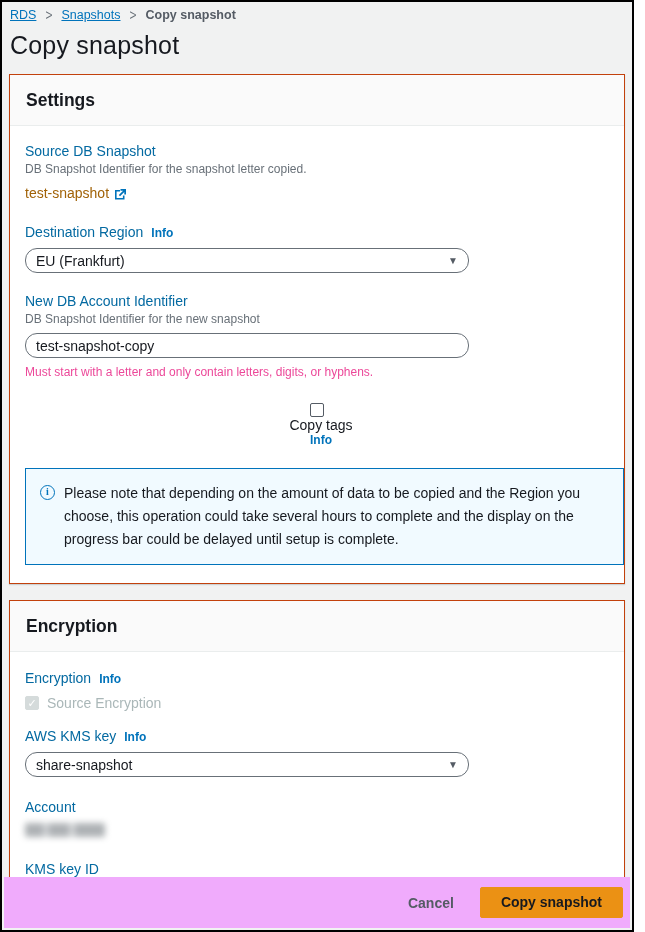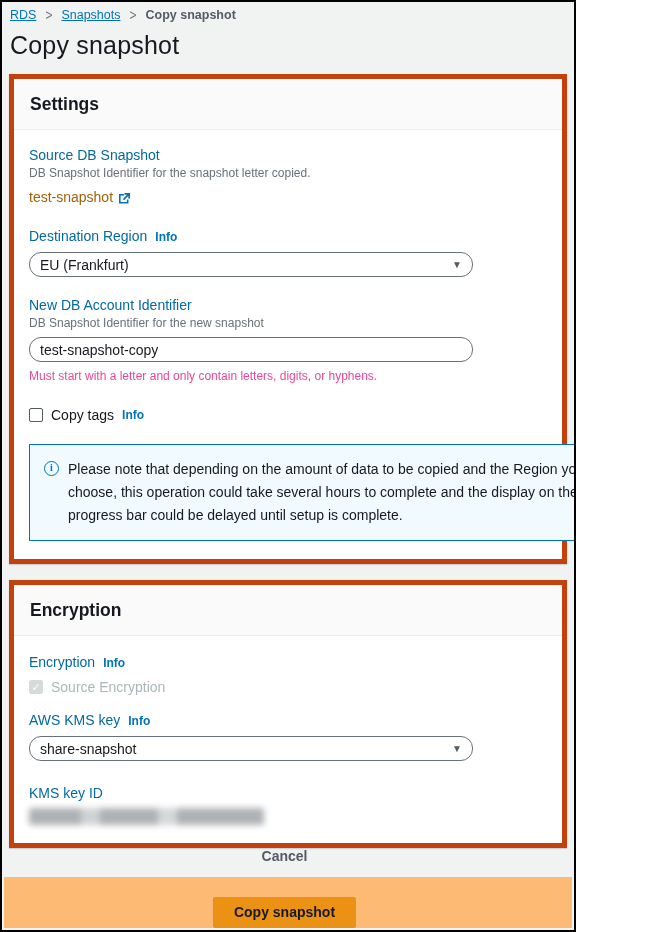--- a/index.html
+++ b/index.html
@@ -1,30 +1,30 @@
 <!DOCTYPE html>
 <html><head>
 <meta charset="utf-8">
 <style>
   * { margin:0; padding:0; box-sizing:border-box; }
   html,body { background:#ffffff; }
   body { font-family:"Liberation Sans","DejaVu Sans",sans-serif; color:#16191f; }
   .page {
-    position:relative; width:576px; height:932px;
+    position:relative; width:634px; height:932px;
     border:2px solid #000; background:#f1f2f2; overflow:hidden;
   }
   
   .breadcrumb { padding:6px 0 0 8px; font-size:12.5px; display:flex; align-items:center; gap:9px; }
   .crumb-link { color:#0073bb; text-decoration:underline; cursor:pointer; }
   .crumb-current { color:#545b64; font-weight:700; }
   .crumb-sep { color:#687078; font-size:12px; transform:scaleY(1.25); display:inline-block; }
   
   .page-title { font-size:25px; font-weight:400; color:#16191f; margin:9px 0 14px 8px; letter-spacing:.2px; }
   
-  .card { background:#fff; border:5px solid #c2410c; box-shadow:0 1px 1px 0 rgba(0,28,36,.15); margin:8px 7px; }
+  .card { background:#fff; border:1px solid #c2410c; box-shadow:0 1px 1px 0 rgba(0,28,36,.15); margin:8px 7px; }
   .card-header { background:#fafafa; border-bottom:1px solid #eaeded; padding:15px 16px 14px 16px; }
   .card-header h2 { font-size:17.5px; font-weight:700; color:#16191f; }
   .card-body { padding:17px 15px 18px 15px; }
   
   .field-label { font-size:14px; color:#0369a1; }
   .field-desc { font-size:12px; color:#687078; margin-top:3px; }
   .info-link { font-size:12px; color:#0073bb; font-weight:700; margin-left:8px; cursor:pointer; }
   .src-link-row { margin-top:9px; display:flex; align-items:center; gap:5px; }
   .src-link { font-size:14px; color:#a16207; cursor:pointer; }
   .ext-icon { display:inline-block; width:13px; height:13px; }
@@ -53,26 +53,26 @@
   }
   .alert-text { font-size:14px; line-height:23px; color:#16191f; }
   
   .enc-desc { font-size:12.5px; line-height:15.5px; color:#95a0a5; margin:4px 0 0 22px; width:490px; }
   .redacted { border-radius:2px; filter:blur(3px); opacity:.55;
     background:linear-gradient(90deg,#6b7278 0 22%,#a9aeb2 22% 30%,#6b7278 30% 55%,#b3b7ba 55% 63%,#6b7278 63% 100%); }
   .redacted.account { width:80px; height:14px; margin-top:8px; }
   .redacted.kmsid { width:235px; height:17px; margin-top:7px; }
   
   .footer { position:absolute; left:2px; right:2px; bottom:2px; height:51px;
-    display:flex; align-items:center; justify-content:flex-end; gap:33px; padding-right:7px; background:#fdba74;flex-direction:column; }
+    display:flex; align-items:center; justify-content:flex-end; gap:26px; padding-right:7px; background:#f0abfc; }
   .btn-link { font-size:14px; font-weight:700; color:#545b64; cursor:pointer; }
   .btn-primary { background:#eb9114; border:1px solid #eb9114; border-radius:2px; color:#16191f;
     font-size:14px; font-weight:700; padding:6px 20px 7px 20px; cursor:pointer;
     font-family:"Liberation Sans","DejaVu Sans",sans-serif; }
-  .mt22 { margin-top:22px; } .mt20 { margin-top:20px; } .mt24 { margin-top:24px; }
+  .mt22 { margin-top:22px; } .mt20 { margin-top:20px; } .mt24 { margin-top:24px;flex-direction:column; }
   .mt16 { margin-top:16px; } .mt8 { margin-top:8px; }
 </style>
 </head>
 <body>
 
 <div class="page">
 
   <nav class="breadcrumb">
     <span class="crumb-link">RDS</span>
     <span class="crumb-sep">&gt;</span>
@@ -147,20 +147,24 @@
       </div>
 
       <div class="mt16">
         <span class="field-label">AWS KMS key</span><span class="info-link">Info</span>
         <div class="select-box">
           <span>share-snapshot</span>
           <span class="dd-arrow">▼</span>
         </div>
       </div>
 
+      <div class="mt22">
+        <div class="field-label">Account</div>
+        <div class="redacted account"></div>
+      </div>
 
       <div class="mt24">
         <div class="field-label">KMS key ID</div>
         <div class="redacted kmsid"></div>
       </div>
 
     </div>
   </section>
 
   <div class="footer">

